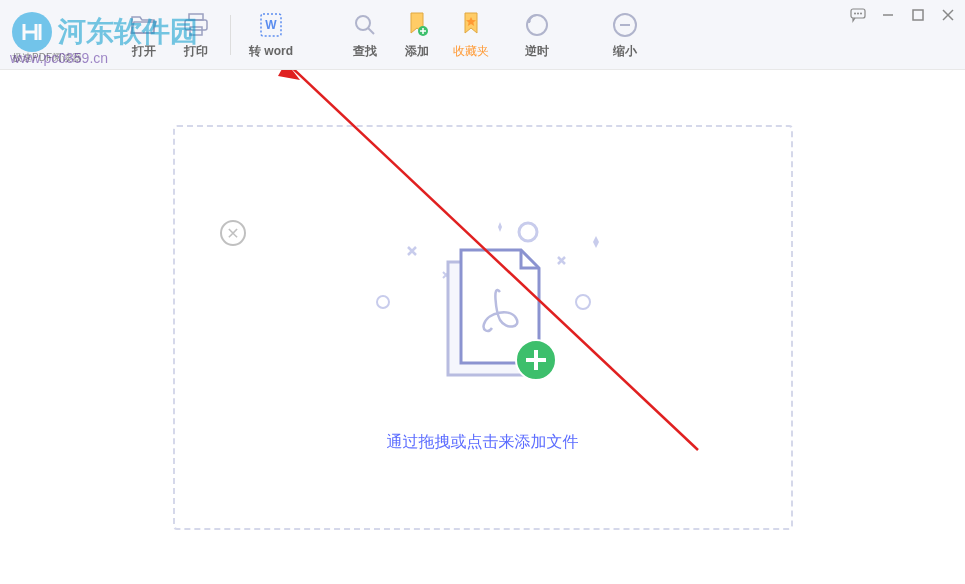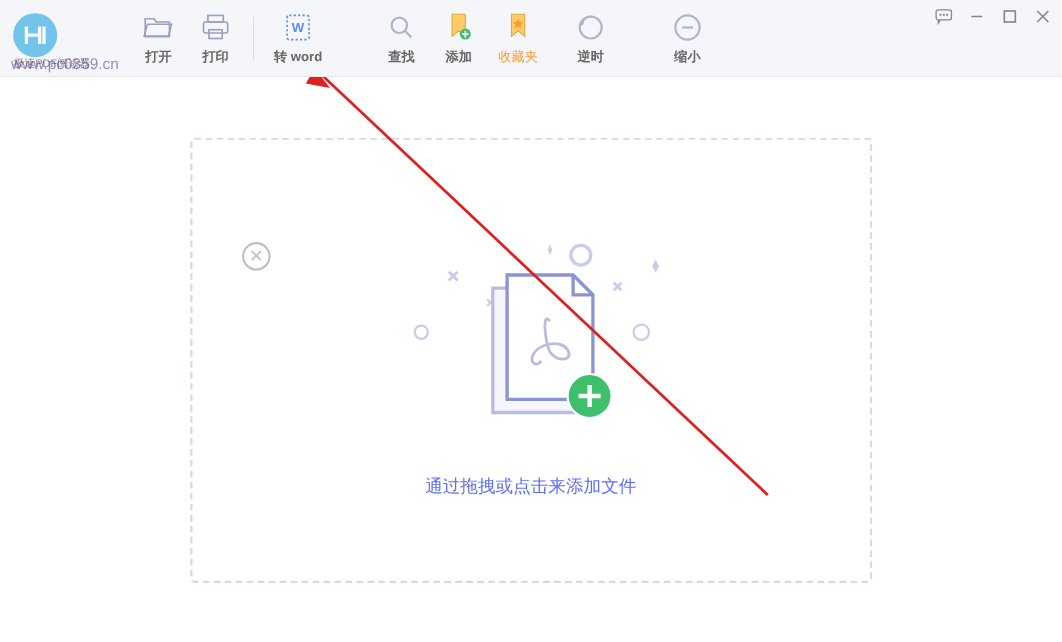--- a/index.html
+++ b/index.html
@@ -153,20 +153,21 @@
   </style>
 </head>
 <body>
 
 <div class="watermark">
   <div class="watermark-logo">
     <svg width="44" height="44" viewBox="0 0 44 44">
       <circle cx="22" cy="22" r="20" fill="#0099dd"></circle>
       <path d="M14 14 L14 30 M14 22 L26 22 M26 14 L26 30 M30 14 L30 30" stroke="#fff" stroke-width="3" fill="none"></path>
     </svg>
+    <span class="watermark-text1">河东软件园</span>
   </div>
   <div class="watermark-text2">www.pc0359.cn</div>
 </div>
 
 <div class="close-watermark">✕</div>
 
 <div class="toolbar">
   <span class="app-title-text">极速PDF阅读器</span>
 
   <div style="width:110px"></div>

